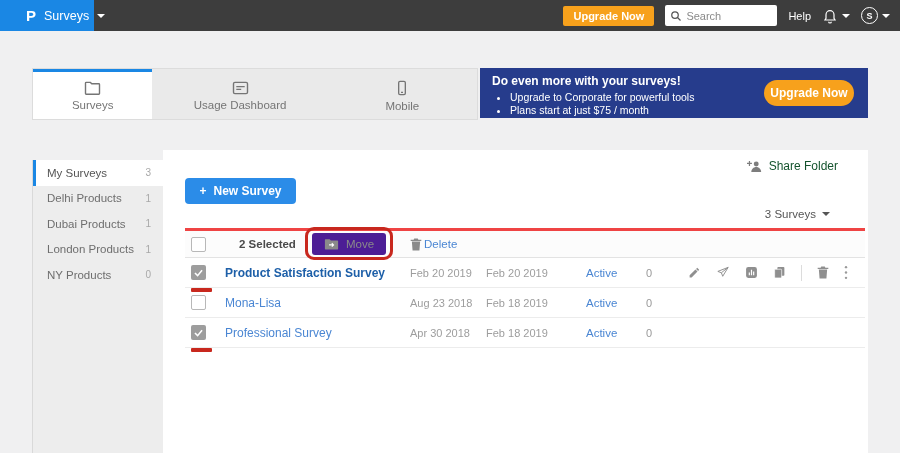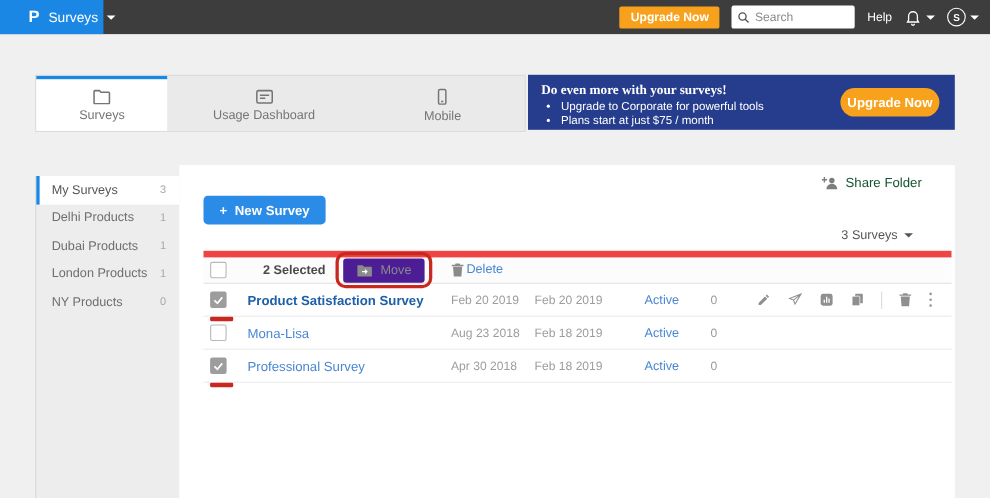--- a/index.html
+++ b/index.html
@@ -24,39 +24,39 @@
 
   
   .tabsrow { position:absolute; left:32px; top:68px; width:446px; height:52px; background:#eaeaea; border:1px solid #dcdcdc; display:flex; }
   .tab { display:flex; flex-direction:column; align-items:center; justify-content:center; gap:4px; border-top:3px solid transparent; cursor:pointer; }
   .tab-surveys { width:120px; } .tab-usage { width:176px;text-align:right; } .tab-mobile { width:150px;align-items:center; }
   .tab.active { background:#fff; border-top:3px solid #1a87e4; }
   .tab-label { font-size:11.5px; color:#757575; }
 
   
   .banner { position:absolute; left:480px; top:68px; width:388px; height:50px; background:#263c8c; color:#fff; }
-  .banner-title { position:absolute; left:12px; top:6px; font-size:12px; font-weight:bold;font-family:Liberation Serif, serif; }
+  .banner-title { position:absolute; left:12px; top:6px; font-size:12px; font-weight:bold; }
   .banner-bullets { position:absolute; left:30px; top:23px; list-style:disc; }
   .banner-bullets li { font-size:10.5px; line-height:13px; }
   .banner-cta { position:absolute; right:14px; top:12px; width:90px; height:26px; border-radius:13px; background:#f7a11c; color:#fff; font-size:12px; font-weight:bold; border:none; cursor:pointer; font-family:inherit; }
 
   
   .sidebar { position:absolute; left:32px; top:150px; width:131px; bottom:0; background:#ededed; border-left:1px solid #d9d9d9;margin-top:10px; }
   .side-item { height:25.5px; display:flex; align-items:center; padding:0 12px 0 14px; font-size:11.5px; color:#6e6e6e; cursor:pointer; }
   .side-item .count { margin-left:auto; font-size:10px; color:#a8a8a8; }
   .side-item.active { background:#fff; border-left:3px solid #1a87e4; padding-left:11px; color:#555; }
 
   
   .main { position:absolute; left:163px; top:150px; right:32px; bottom:0; background:#fff; }
   .share-folder { position:absolute; top:9px; right:30px; display:flex; align-items:center; gap:6px; color:#14532d; font-size:12px; cursor:pointer; }
   .new-survey-btn { position:absolute; top:28px; left:22px; width:111px; height:26px; background:#2b8ce8; border:none; border-radius:4px; color:#fff; font-size:12px; font-weight:bold; display:flex; align-items:center; justify-content:center; gap:7px; cursor:pointer; font-family:inherit; }
   .count-dropdown { position:absolute; top:58px; right:38px; display:flex; align-items:center; gap:6px; font-size:11.5px; color:#555; cursor:pointer; }
 
   .table { position:absolute; top:78px; left:22px; width:680px; }
-  .t-toolbar { height:30px; background:#fcfcfc; border-top:6px solid #ef4444; border-bottom:1px solid #e3e3e3; display:flex; align-items:center; }
+  .t-toolbar { height:30px; background:#fcfcfc; border-top:3px solid #ef4444; border-bottom:1px solid #e3e3e3; display:flex; align-items:center; }
   .cb-cell { width:40px; padding-left:6px; position:relative; flex:none; }
   .cb { width:15px; height:15px; border-radius:2px; cursor:pointer; }
   .cb.unchecked { border:1px solid #b8b8b8; background:#fff; }
   .cb.checked { background:#9d9d9d; display:flex; align-items:center; justify-content:center; }
   .sel-label { font-size:11.5px; font-weight:bold; color:#4a4a4a; margin-left:14px; }
   .move-wrap { position:relative; margin-left:16px; }
   .move-btn { display:flex; align-items:center; gap:7px; background:#4c1d95; border:none; border-radius:3px; padding:5px 12px; font-size:11.5px; color:#8a8a8a; cursor:pointer; font-family:inherit; }
   .annotation-box { position:absolute; top:-6px; bottom:-5px; left:-7px; right:-7px; border:3px solid #c8281e; border-radius:9px; pointer-events:none; }
   .delete-link { margin-left:24px; display:flex; align-items:flex-start; gap:2px; color:#4a86d3; font-size:11.5px; cursor:pointer; }
 

